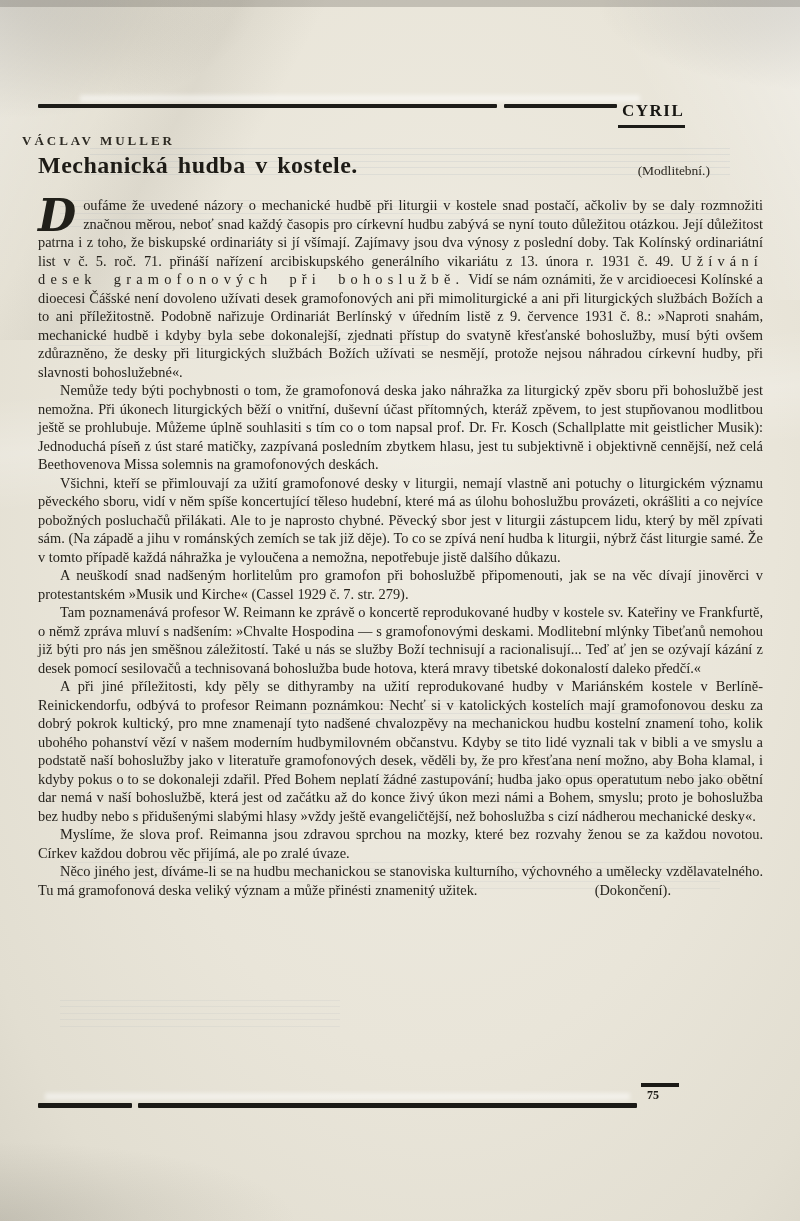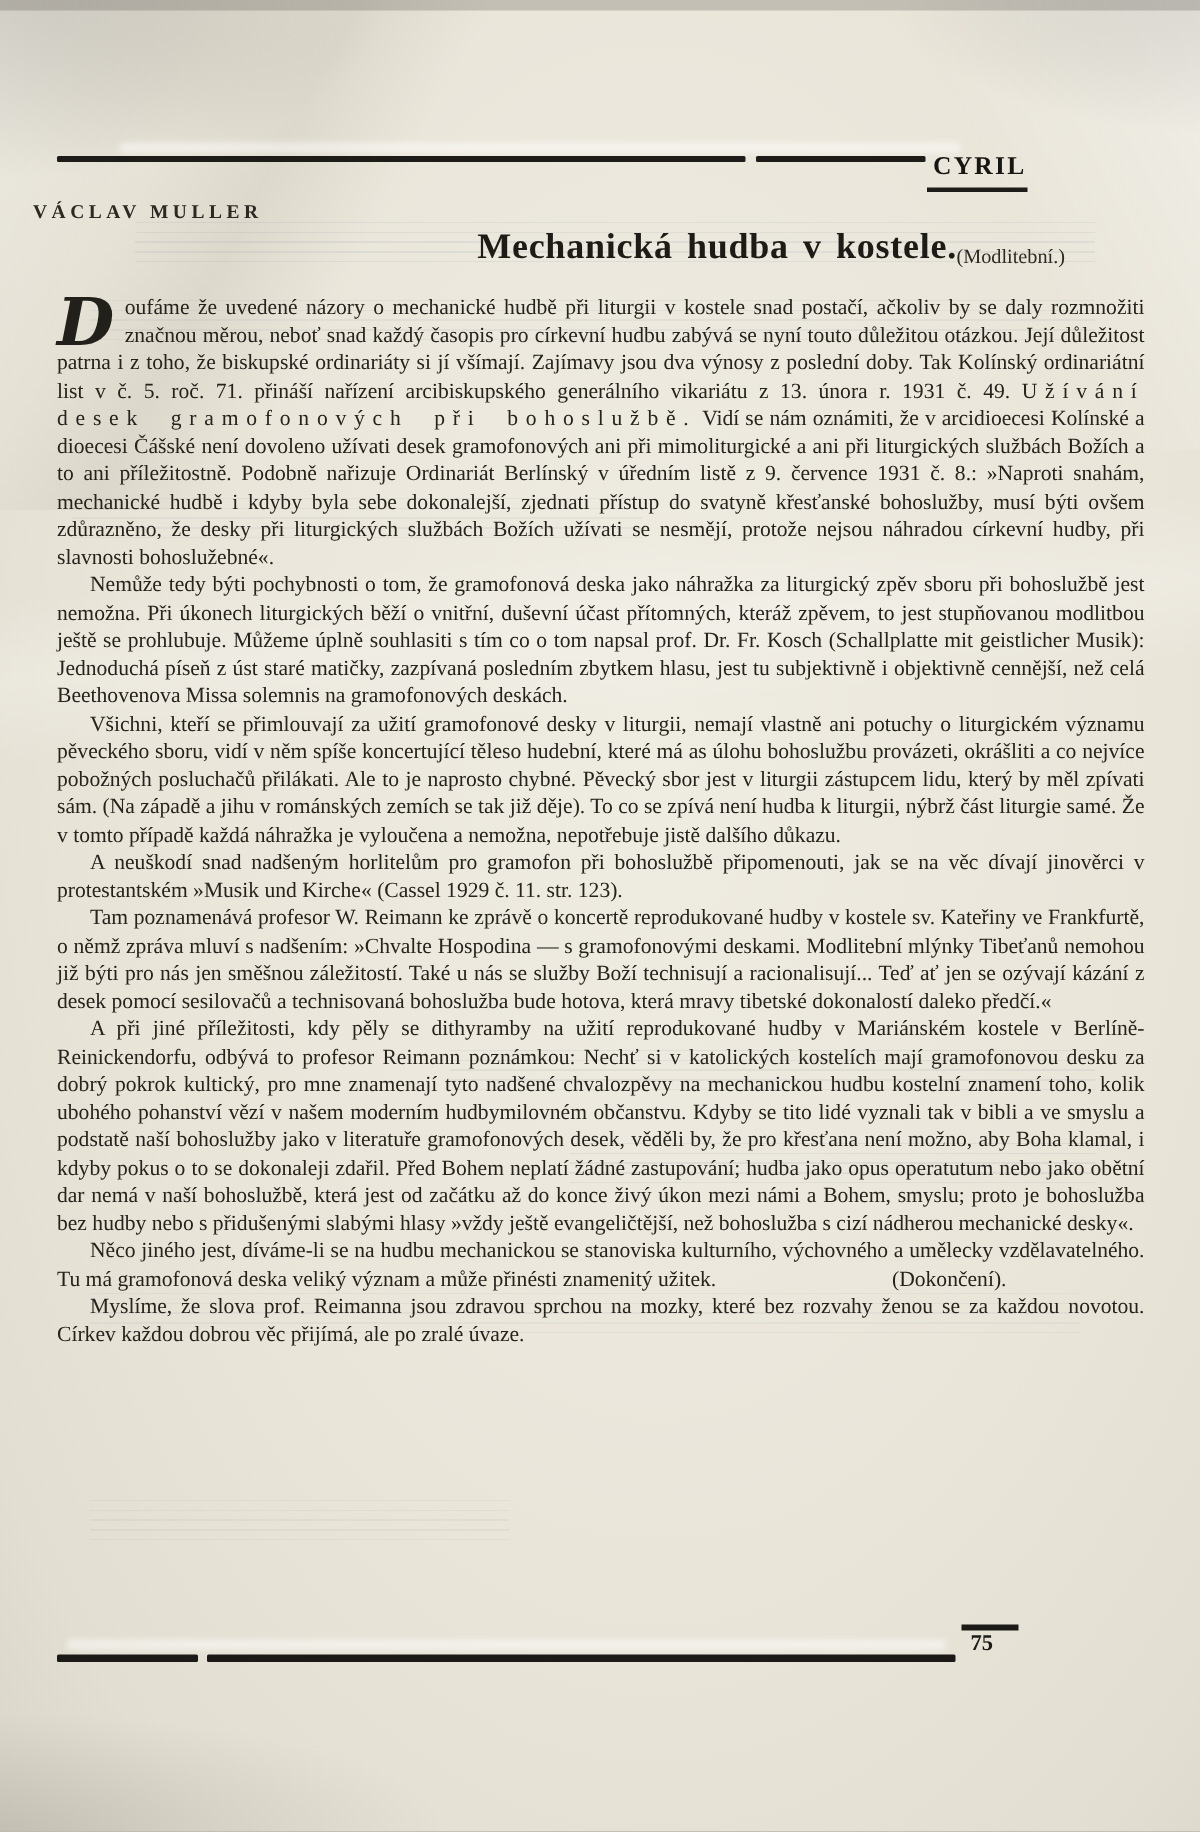--- a/index.html
+++ b/index.html
@@ -50,21 +50,21 @@
   .shine{position:absolute;background:rgba(255,255,255,.5);filter:blur(2px);}
   .shine.hdr{left:80px;top:95px;width:560px;height:7px;}
   .shine.ftr{left:45px;top:1093px;width:585px;height:7px;}
   .masthead{position:absolute;left:622px;top:101px;
     font-weight:bold;font-size:17px;letter-spacing:1.5px;color:#171612;}
   .masthead-underline{position:absolute;left:618px;top:125px;width:67px;height:3px;background:#1d1c18;}
 
   
   .author{position:absolute;left:22px;top:133px;
     font-weight:bold;font-size:13px;letter-spacing:3px;color:#2c2922;}
-  .title{position:absolute;left:38px;top:152px;width:600px;text-align:right;
+  .title{position:absolute;left:38px;top:152px;width:600px;text-align:left;
     font-weight:bold;font-size:24px;letter-spacing:.5px;word-spacing:3px;color:#1d1b16;}
   .continuation{position:absolute;right:130px;top:163px;font-size:13.5px;color:#2c2922;}
 
   
   .article{position:absolute;left:38px;top:196px;width:725px;z-index:2;}
   .article p{
     margin:0;text-align:justify;
     font-size:14.4px;line-height:18.5px;color:#26231d;
     text-indent:22px;
   }
@@ -77,21 +77,21 @@
     padding:3px 7px 0 0;color:#21201a;
   }
   .gesperrt{letter-spacing:.36em;word-spacing:.55em;}
   .completion{float:right;margin-right:92px;text-indent:0;}
 
   
   .frule{position:absolute;height:5px;background:#1b1a16;border-radius:1px;}
   .frule.left{left:38px;top:1103px;width:94px;}
   .frule.right{left:138px;top:1103px;width:499px;}
   .pageno-bar{position:absolute;left:641px;top:1083px;width:38px;height:4px;background:#1b1a16;}
-  .pageno{position:absolute;left:647px;top:1088px;font-weight:bold;font-size:15px;color:#1b1a16;}
+  .pageno{position:absolute;left:647px;top:1088px;font-weight:bold;font-size:12px;color:#1b1a16;}
 </style>
 </head>
 <body>
 
 <div class="page">
 
   <div class="overlay corner-tl"></div>
   <div class="overlay corner-tr"></div>
   <div class="overlay corner-bl"></div>
   <div class="overlay crease-tl"></div>
@@ -116,25 +116,25 @@
   <div class="masthead-underline"></div>
 
   <div class="author">VÁCLAV MULLER</div>
   <div class="title">Mechanická hudba v kostele.</div>
   <div class="continuation">(Modlitební.)</div>
 
   <div class="article" id="paragraphs">
       <p class="first"><span class="dropcap">D</span><span>oufáme že uvedené názory o mechanické hudbě při liturgii v kostele snad postačí, ačkoliv by se daly rozmnožiti značnou měrou, neboť snad každý časopis pro církevní hudbu zabývá se nyní touto důležitou otázkou. Její důležitost patrna i z toho, že biskupské ordinariáty si jí všímají. Zajímavy jsou dva výnosy z poslední doby. Tak Kolínský ordinariátní list v č. 5. roč. 71. přináší nařízení arcibiskupského generálního vikariátu z 13. února r. 1931 č. 49. </span><span class="gesperrt">Užívání desek gramofonových při bohoslužbě.</span><span> Vidí se nám oznámiti, že v arcidioecesi Kolínské a dioecesi Čášské není dovoleno užívati desek gramofonových ani při mimoliturgické a ani při liturgických službách Božích a to ani příležitostně. Podobně nařizuje Ordinariát Berlínský v úředním listě z 9. července 1931 č. 8.: »Naproti snahám, mechanické hudbě i kdyby byla sebe dokonalejší, zjednati přístup do svatyně křesťanské bohoslužby, musí býti ovšem zdůrazněno, že desky při liturgických službách Božích užívati se nesmějí, protože nejsou náhradou církevní hudby, při slavnosti bohoslužebné«.</span></p>
       <p><span>Nemůže tedy býti pochybnosti o tom, že gramofonová deska jako náhražka za liturgický zpěv sboru při bohoslužbě jest nemožna. Při úkonech liturgických běží o vnitřní, duševní účast přítomných, kteráž zpěvem, to jest stupňovanou modlitbou ještě se prohlubuje. Můžeme úplně souhlasiti s tím co o tom napsal prof. Dr. Fr. Kosch (Schallplatte mit geistlicher Musik): Jednoduchá píseň z úst staré matičky, zazpívaná posledním zbytkem hlasu, jest tu subjektivně i objektivně cennější, než celá Beethovenova Missa solemnis na gramofonových deskách.</span></p>
       <p><span>Všichni, kteří se přimlouvají za užití gramofonové desky v liturgii, nemají vlastně ani potuchy o liturgickém významu pěveckého sboru, vidí v něm spíše koncertující těleso hudební, které má as úlohu bohoslužbu provázeti, okrášliti a co nejvíce pobožných posluchačů přilákati. Ale to je naprosto chybné. Pěvecký sbor jest v liturgii zástupcem lidu, který by měl zpívati sám. (Na západě a jihu v románských zemích se tak již děje). To co se zpívá není hudba k liturgii, nýbrž část liturgie samé. Že v tomto případě každá náhražka je vyloučena a nemožna, nepotřebuje jistě dalšího důkazu.</span></p>
-      <p><span>A neuškodí snad nadšeným horlitelům pro gramofon při bohoslužbě připomenouti, jak se na věc dívají jinověrci v protestantském »Musik und Kirche« (Cassel 1929 č. 11. str. 123).</span></p>
+      <p><span>A neuškodí snad nadšeným horlitelům pro gramofon při bohoslužbě připomenouti, jak se na věc dívají jinověrci v protestantském »Musik und Kirche« (Cassel 1929 č. 7. str. 279).</span></p>
       <p><span>Tam poznamenává profesor W. Reimann ke zprávě o koncertě reprodukované hudby v kostele sv. Kateřiny ve Frankfurtě, o němž zpráva mluví s nadšením: »Chvalte Hospodina — s gramofonovými deskami. Modlitební mlýnky Tibeťanů nemohou již býti pro nás jen směšnou záležitostí. Také u nás se služby Boží technisují a racionalisují... Teď ať jen se ozývají kázání z desek pomocí sesilovačů a technisovaná bohoslužba bude hotova, která mravy tibetské dokonalostí daleko předčí.«</span></p>
       <p><span>A při jiné příležitosti, kdy pěly se dithyramby na užití reprodukované hudby v Mariánském kostele v Berlíně-Reinickendorfu, odbývá to profesor Reimann poznámkou: Nechť si v katolických kostelích mají gramofonovou desku za dobrý pokrok kultický, pro mne znamenají tyto nadšené chvalozpěvy na mechanickou hudbu kostelní znamení toho, kolik ubohého pohanství vězí v našem moderním hudbymilovném občanstvu. Kdyby se tito lidé vyznali tak v bibli a ve smyslu a podstatě naší bohoslužby jako v literatuře gramofonových desek, věděli by, že pro křesťana není možno, aby Boha klamal, i kdyby pokus o to se dokonaleji zdařil. Před Bohem neplatí žádné zastupování; hudba jako opus operatutum nebo jako obětní dar nemá v naší bohoslužbě, která jest od začátku až do konce živý úkon mezi námi a Bohem, smyslu; proto je bohoslužba bez hudby nebo s přidušenými slabými hlasy »vždy ještě evangeličtější, než bohoslužba s cizí nádherou mechanické desky«.</span></p>
+      <p><span>Myslíme, že slova prof. Reimanna jsou zdravou sprchou na mozky, které bez rozvahy ženou se za každou novotou. Církev každou dobrou věc přijímá, ale po zralé úvaze.</span></p>
       <p><span>Něco jiného jest, díváme-li se na hudbu mechanickou se stanoviska kulturního, výchovného a umělecky vzdělavatelného. Tu má gramofonová deska veliký význam a může přinésti znamenitý užitek.</span><span class="completion">(Dokončení).</span></p>
-      <p><span>Myslíme, že slova prof. Reimanna jsou zdravou sprchou na mozky, které bez rozvahy ženou se za každou novotou. Církev každou dobrou věc přijímá, ale po zralé úvaze.</span></p>
     </div>
 
   <div class="shine ftr"></div>
   <div class="frule left"></div>
   <div class="frule right"></div>
   <div class="pageno-bar"></div>
   <div class="pageno">75</div>
 
 </div>
 

